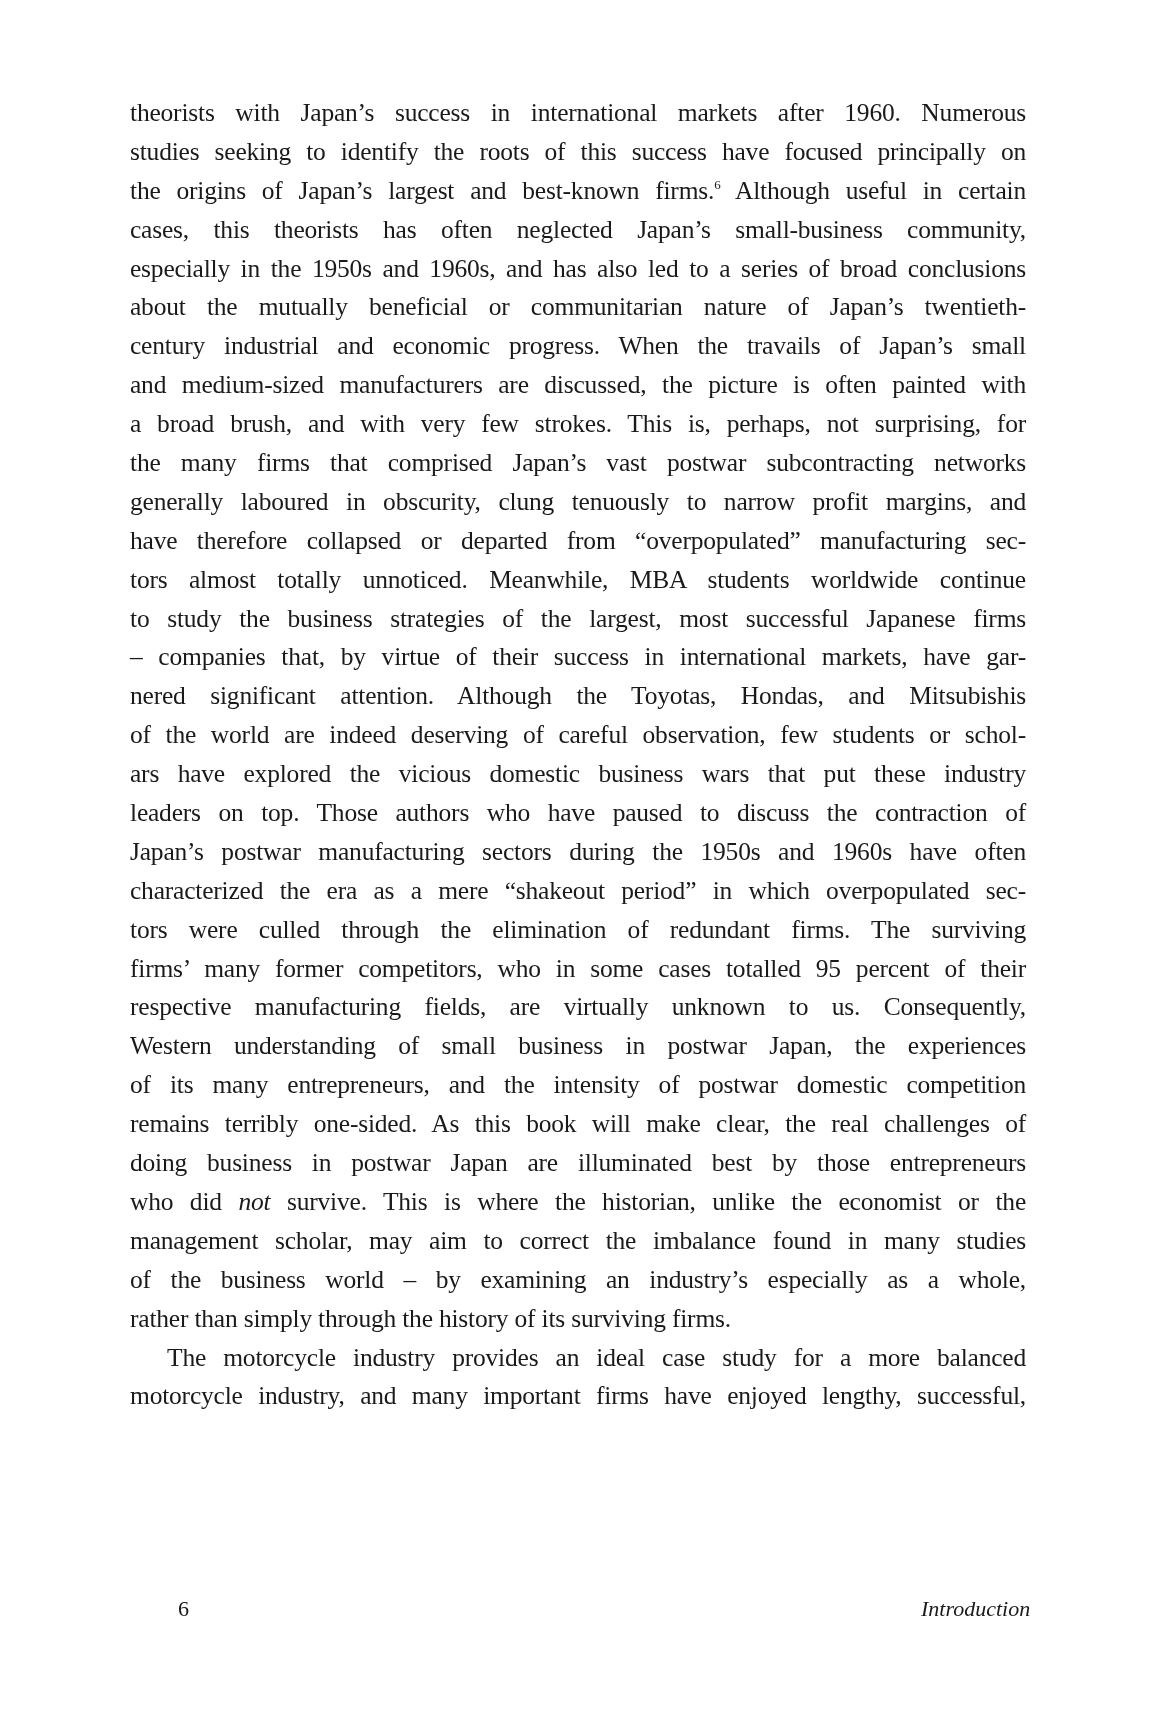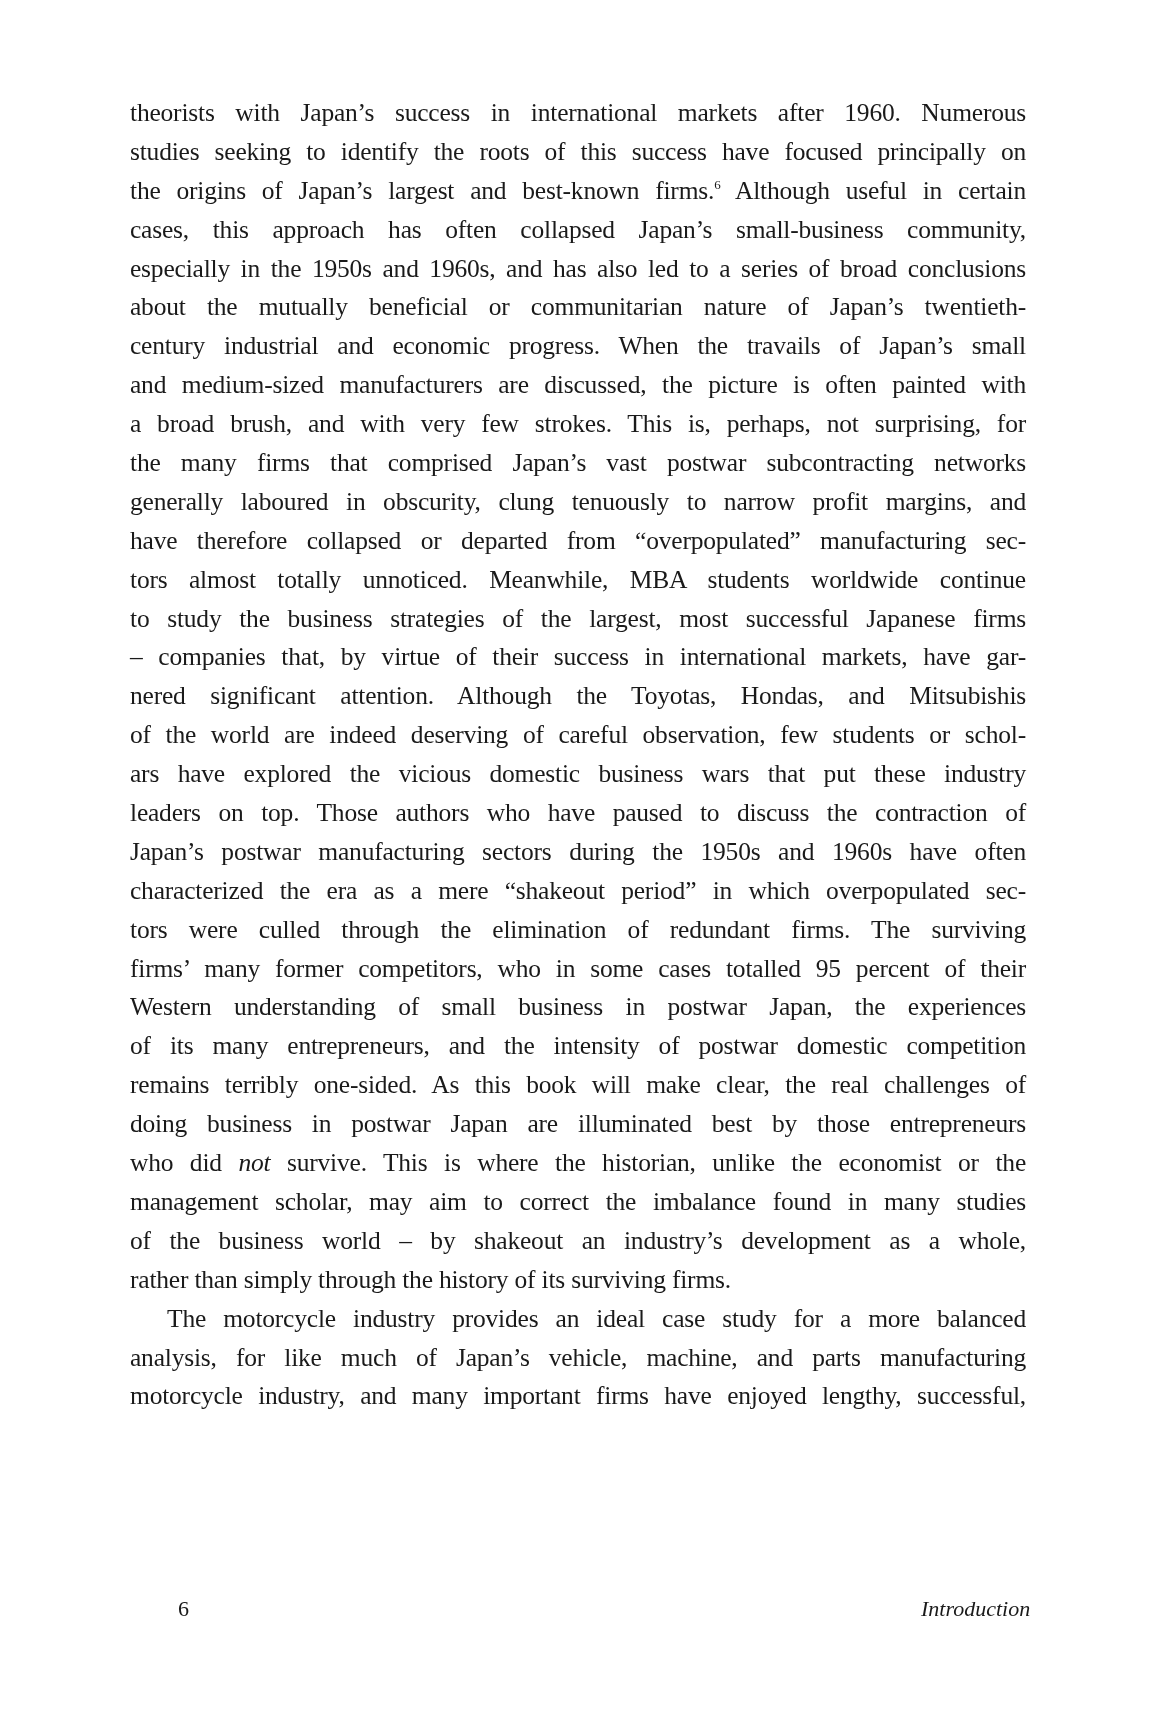--- a/index.html
+++ b/index.html
@@ -70,50 +70,50 @@
 </style>
 </head>
 <body>
 
 <div class="page">
   <div class="text-block" id="text-block">
       <div>
         <span class="line"><span>theorists with Japan’s success in international markets after 1960. Numerous</span></span>
         <span class="line"><span>studies seeking to identify the roots of this success have focused principally on</span></span>
         <span class="line"><span>the origins of Japan’s largest and best-known firms.</span><sup>6</sup><span> Although useful in certain</span></span>
-        <span class="line"><span>cases, this approach has often collapsed Japan’s small-business community,</span></span>
+        <span class="line"><span>cases, this theorists has often neglected Japan’s small-business community,</span></span>
         <span class="line"><span>especially in the 1950s and 1960s, and has also led to a series of broad conclusions</span></span>
         <span class="line"><span>about the mutually beneficial or communitarian nature of Japan’s twentieth-</span></span>
         <span class="line"><span>century industrial and economic progress. When the travails of Japan’s small</span></span>
         <span class="line"><span>and medium-sized manufacturers are discussed, the picture is often painted with</span></span>
         <span class="line"><span>a broad brush, and with very few strokes. This is, perhaps, not surprising, for</span></span>
         <span class="line"><span>the many firms that comprised Japan’s vast postwar subcontracting networks</span></span>
         <span class="line"><span>generally laboured in obscurity, clung tenuously to narrow profit margins, and</span></span>
         <span class="line"><span>have therefore collapsed or departed from “overpopulated” manufacturing sec-</span></span>
         <span class="line"><span>tors almost totally unnoticed. Meanwhile, MBA students worldwide continue</span></span>
         <span class="line"><span>to study the business strategies of the largest, most successful Japanese firms</span></span>
         <span class="line"><span>– companies that, by virtue of their success in international markets, have gar-</span></span>
         <span class="line"><span>nered significant attention. Although the Toyotas, Hondas, and Mitsubishis</span></span>
         <span class="line"><span>of the world are indeed deserving of careful observation, few students or schol-</span></span>
         <span class="line"><span>ars have explored the vicious domestic business wars that put these industry</span></span>
         <span class="line"><span>leaders on top. Those authors who have paused to discuss the contraction of</span></span>
         <span class="line"><span>Japan’s postwar manufacturing sectors during the 1950s and 1960s have often</span></span>
         <span class="line"><span>characterized the era as a mere “shakeout period” in which overpopulated sec-</span></span>
         <span class="line"><span>tors were culled through the elimination of redundant firms. The surviving</span></span>
         <span class="line"><span>firms’ many former competitors, who in some cases totalled 95 percent of their</span></span>
+        <span class="line"><span>respective manufacturing fields, are virtually unknown to us. Consequently,</span></span>
         <span class="line"><span>Western understanding of small business in postwar Japan, the experiences</span></span>
         <span class="line"><span>of its many entrepreneurs, and the intensity of postwar domestic competition</span></span>
         <span class="line"><span>remains terribly one-sided. As this book will make clear, the real challenges of</span></span>
         <span class="line"><span>doing business in postwar Japan are illuminated best by those entrepreneurs</span></span>
         <span class="line"><span>who did </span><em>not</em><span> survive. This is where the historian, unlike the economist or the</span></span>
         <span class="line"><span>management scholar, may aim to correct the imbalance found in many studies</span></span>
-        <span class="line"><span>of the business world – by shakeout an industry’s development as a whole,</span></span>
+        <span class="line"><span>of the business world – by examining an industry’s especially as a whole,</span></span>
         <span class="line last"><span>rather than simply through the history of its surviving firms.</span></span>
       </div>
       <div>
         <span class="line indent"><span>The motorcycle industry provides an ideal case study for a more balanced</span></span>
-        <span class="line"><span>analysis, for like much of Japan’s vehicle, machine, and parts manufacturing</span></span>
         <span class="line"><span>motorcycle industry, and many important firms have enjoyed lengthy, successful,</span></span>
       </div>
     </div>
   <div class="footer page-number">6</div>
   <div class="footer running-head">Introduction</div>
 </div>
 
 </body></html>

